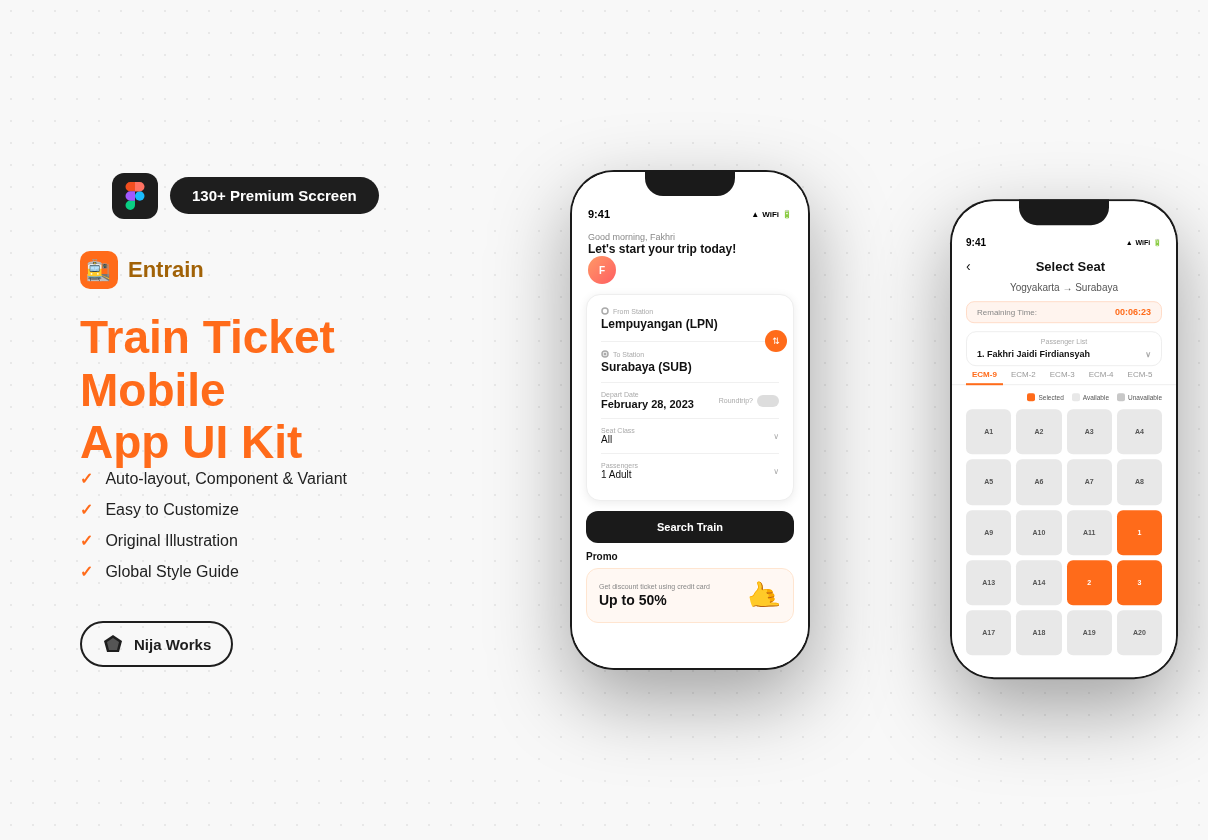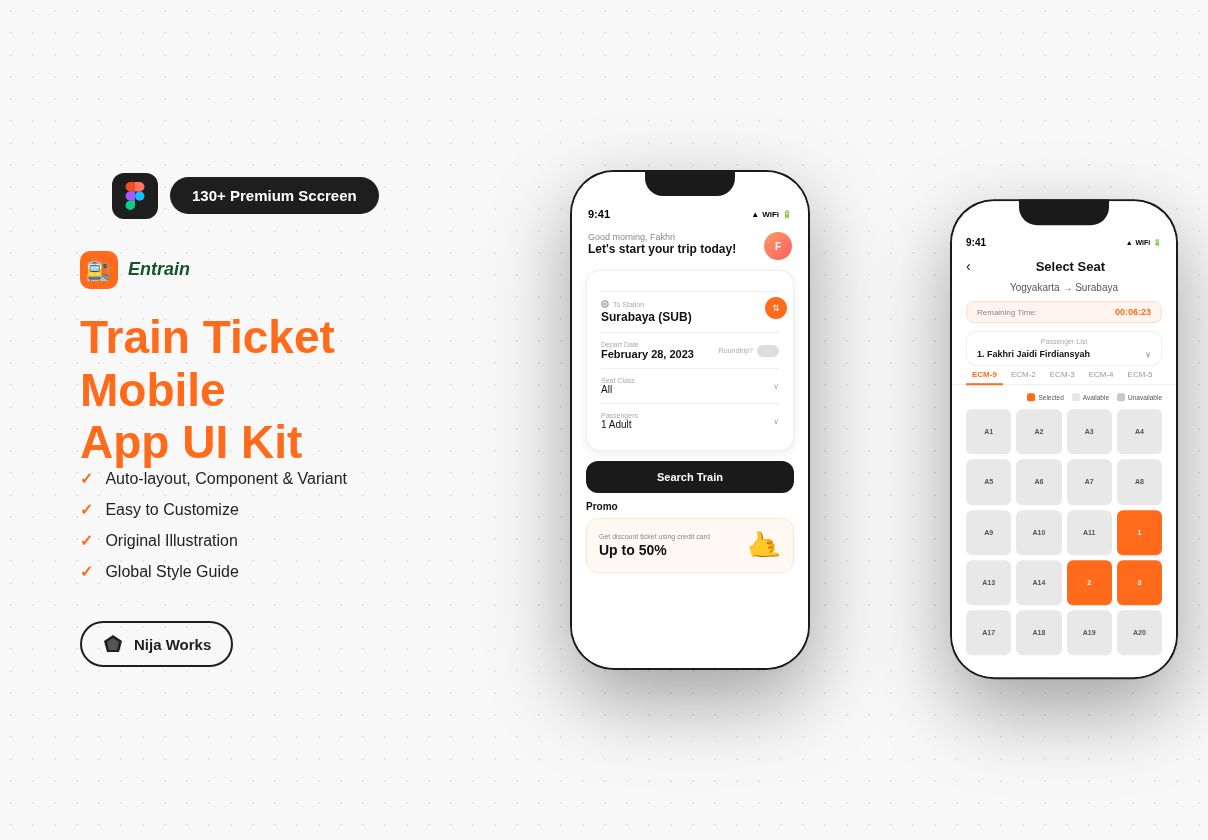--- a/index.html
+++ b/index.html
@@ -85,24 +85,23 @@
       height: 38px;
       background: #FF6B1A;
       border-radius: 10px;
       display: flex;
       align-items: center;
       justify-content: center;
       font-size: 20px;
     }
 
     .brand-name {
-      font-size: 18px;
+      font-size: 22px;
       font-weight: 700;
-      color: #14532d;
-      font-style: italic;
+      color: #a16207;
     }
 
     .main-title {
       font-size: 46px;
       font-weight: 800;
       color: #FF6B1A;
       line-height: 1.15;
     }
 
     .features-list {
@@ -227,20 +226,21 @@
 
     .p1-time { font-size: 11px; font-weight: 700; }
 
     .p1-icons { display: flex; gap: 3px; align-items: center; font-size: 8px; }
 
     .p1-header {
       padding: 8px 16px 10px;
       display: flex;
       justify-content: space-between;
       align-items: flex-start;
+      flex-direction: column;
     }
 
     .p1-greeting { font-size: 9px; color: #888; }
     .p1-tagline { font-size: 12px; font-weight: 700; color: #111; }
 
     .p1-avatar {
       width: 28px; height: 28px;
       border-radius: 50%;
       background: linear-gradient(135deg, #ff9966, #ff5e62);
       display: flex; align-items: center; justify-content: center;
@@ -556,20 +556,29 @@
               <div class="p1-greeting">Good morning, Fakhri</div>
               <div class="p1-tagline">Let's start your trip today!</div>
             </div>
             <div class="p1-avatar">F</div>
           </div>
 
           <div class="p1-card">
 
             <div class="p1-route">
 
+              <div class="p1-field">
+                <div class="p1-field-label">
+                  <svg viewBox="0 0 8 8" fill="none">
+                      <circle cx="4" cy="4" r="3" stroke="#aaa" stroke-width="1.5"></circle>
+                    </svg>
+                  <span>From Station</span>
+                </div>
+                <div class="p1-field-value">Lempuyangan (LPN)</div>
+              </div>
 
               <div class="p1-swap">⇅</div>
 
               <hr class="p1-divider">
 
               <div class="p1-field" style="margin-bottom:0">
                 <div class="p1-field-label">
                   <svg viewBox="0 0 8 8" fill="none">
                       <circle cx="4" cy="4" r="3" stroke="#aaa" stroke-width="1.5"></circle>
                       <circle cx="4" cy="4" r="1.5" fill="#aaa"></circle>

